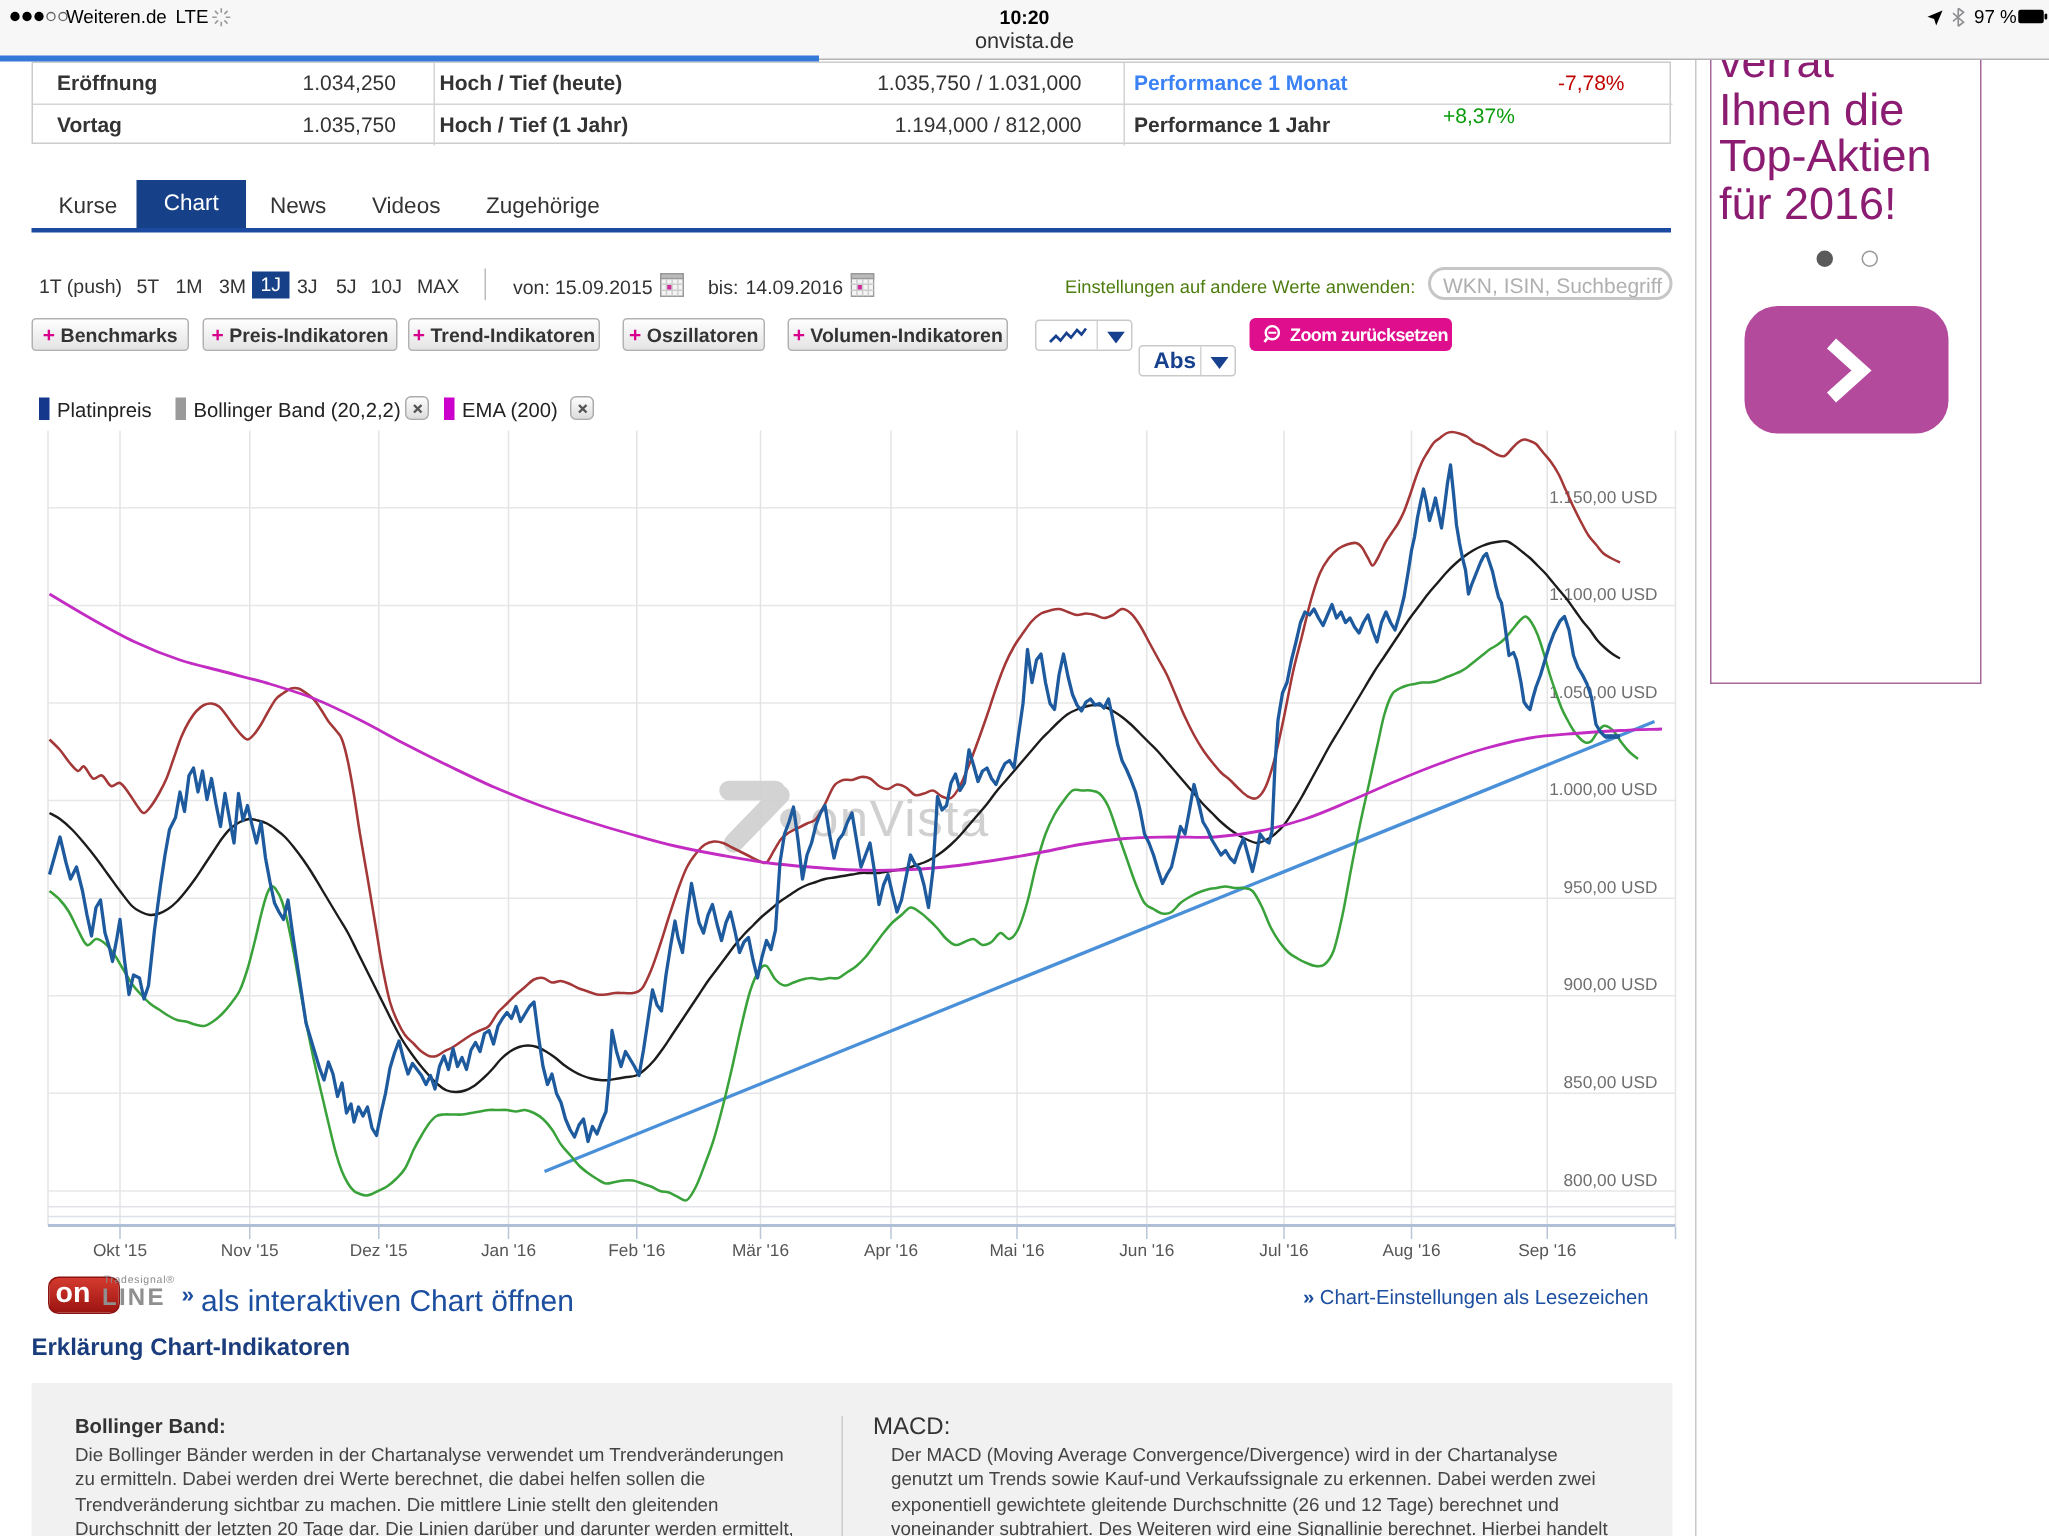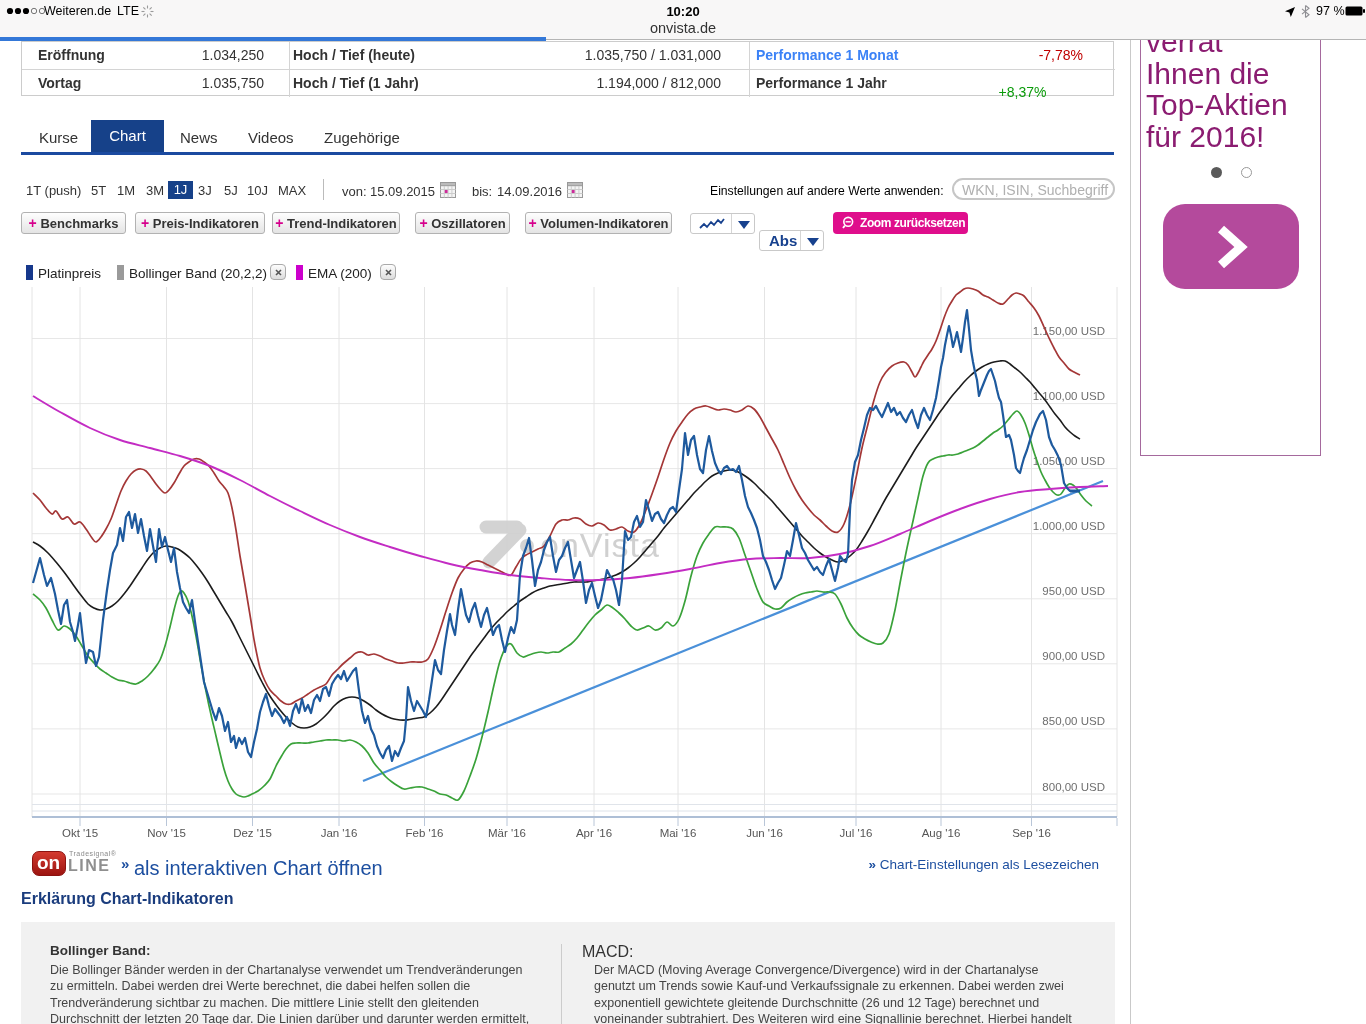--- a/index.html
+++ b/index.html
@@ -30,21 +30,21 @@
   <div class="abs" style="left:16px;top:33px;font-size:14px;font-weight:bold;color:#333">Vortag</div>
   <div class="abs" style="left:120px;top:5px;width:122px;font-size:14px;color:#333;text-align:right">1.034,250</div>
   <div class="abs" style="left:120px;top:33px;width:122px;font-size:14px;color:#333;text-align:right">1.035,750</div>
   <div class="abs" style="left:271px;top:5px;font-size:14px;font-weight:bold;color:#333">Hoch / Tief (heute)</div>
   <div class="abs" style="left:271px;top:33px;font-size:14px;font-weight:bold;color:#333">Hoch / Tief (1 Jahr)</div>
   <div class="abs" style="left:450px;top:5px;width:249px;font-size:14px;color:#333;text-align:right">1.035,750 / 1.031,000</div>
   <div class="abs" style="left:450px;top:33px;width:249px;font-size:14px;color:#333;text-align:right">1.194,000 / 812,000</div>
   <div class="abs" style="left:734px;top:5px;font-size:14px;font-weight:bold;color:#3b82f6">Performance 1 Monat</div>
   <div class="abs" style="left:734px;top:33px;font-size:14px;font-weight:bold;color:#333">Performance 1 Jahr</div>
   <div class="abs" style="left:940px;top:5px;width:121px;font-size:14px;color:#c00000;text-align:right">-7,78%</div>
-  <div class="abs" style="left:940px;top:42px;width:121px;font-size:14px;color:#0a9b0a;text-align:center">+8,37%</div>
+  <div class="abs" style="left:940px;top:27px;width:121px;font-size:14px;color:#0a9b0a;text-align:left">+8,37%</div>
 </div>
 
 <div class="abs" style="left:39px;top:129px;font-size:15px;color:#333">Kurse</div>
 <div class="abs" style="left:91px;top:120px;width:73px;height:32px;background:#164189;color:#fff;font-size:15px;text-align:center;line-height:32px">Chart</div>
 <div class="abs" style="left:180px;top:129px;font-size:15px;color:#333">News</div>
 <div class="abs" style="left:248px;top:129px;font-size:15px;color:#333">Videos</div>
 <div class="abs" style="left:324px;top:129px;font-size:15px;color:#333">Zugehörige</div>
 <div class="abs" style="left:21px;top:152px;width:1093px;height:2.5px;background:#1b4aa0"></div>
 
 <div class="abs" style="left:26px;top:183px;font-size:13px;color:#333">1T (push)</div>
@@ -78,21 +78,21 @@
 <rect x="0.5" y="0.5" width="15" height="3.2" fill="#bbb" stroke="#999"></rect>
 <g stroke="#ccc" stroke-width="1">
       <line x1="4.3" y1="4" x2="4.3" y2="15.5"></line>
       <line x1="8.1" y1="4" x2="8.1" y2="15.5"></line>
       <line x1="11.9" y1="4" x2="11.9" y2="15.5"></line>
       <line x1="0.5" y1="7.5" x2="15.5" y2="7.5"></line>
       <line x1="0.5" y1="11.5" x2="15.5" y2="11.5"></line>
     </g>
 <rect x="4.8" y="8" width="2.8" height="3" fill="#cc2a9a"></rect>
 </svg>
-<div class="abs" style="left:710px;top:184px;font-size:12.2px;color:#000000">Einstellungen auf andere Werte anwenden:</div>
+<div class="abs" style="left:710px;top:184px;font-size:12.2px;color:#4d7c0f">Einstellungen auf andere Werte anwenden:</div>
 <div class="abs" style="left:952px;top:178px;width:163px;height:22px;border:2px solid #c6c6c6;border-radius:11px;background:#fff">
   <div class="abs" style="left:8px;top:2px;font-size:14px;color:#b0b0b0">WKN, ISIN, Suchbegriff</div>
 </div>
 
 <div class="abs" style="left:21px;top:212px;width:105px;height:22px;border:1px solid #b2b2b2;border-radius:3px;background:linear-gradient(#fefefe,#e4e4e4);text-align:center;line-height:21px;font-size:13px;font-weight:bold;color:#333"><span style="color:#d6008c;font-size:14px">+</span> Benchmarks</div>
 <div class="abs" style="left:135px;top:212px;width:130px;height:22px;border:1px solid #b2b2b2;border-radius:3px;background:linear-gradient(#fefefe,#e4e4e4);text-align:center;line-height:21px;font-size:13px;font-weight:bold;color:#333"><span style="color:#d6008c;font-size:14px">+</span> Preis-Indikatoren</div>
 <div class="abs" style="left:272px;top:212px;width:128px;height:22px;border:1px solid #b2b2b2;border-radius:3px;background:linear-gradient(#fefefe,#e4e4e4);text-align:center;line-height:21px;font-size:13px;font-weight:bold;color:#333"><span style="color:#d6008c;font-size:14px">+</span> Trend-Indikatoren</div>
 <div class="abs" style="left:415px;top:212px;width:95px;height:22px;border:1px solid #b2b2b2;border-radius:3px;background:linear-gradient(#fefefe,#e4e4e4);text-align:center;line-height:21px;font-size:13px;font-weight:bold;color:#333"><span style="color:#d6008c;font-size:14px">+</span> Oszillatoren</div>
 <div class="abs" style="left:525px;top:212px;width:147px;height:22px;border:1px solid #b2b2b2;border-radius:3px;background:linear-gradient(#fefefe,#e4e4e4);text-align:center;line-height:21px;font-size:13px;font-weight:bold;color:#333"><span style="color:#d6008c;font-size:14px">+</span> Volumen-Indikatoren</div>
 
@@ -217,21 +217,21 @@
     </g>
 <line x1="363" y1="781" x2="1103" y2="481" stroke="#4a90d9" stroke-width="2.2"></line>
 <path d="M33.0,594.0C34.2,595.0 37.8,597.7 40.0,600.0C42.2,602.3 44.0,604.7 46.0,608.0C48.0,611.3 50.0,616.3 52.0,620.0C54.0,623.7 56.0,629.0 58.0,630.0C60.0,631.0 62.0,626.2 64.0,626.0C66.0,625.8 68.0,627.3 70.0,629.0C72.0,630.7 74.0,633.2 76.0,636.0C78.0,638.8 80.0,642.7 82.0,646.0C84.0,649.3 86.0,653.2 88.0,656.0C90.0,658.8 92.0,660.8 94.0,663.0C96.0,665.2 98.0,667.3 100.0,669.0C102.0,670.7 104.0,671.7 106.0,673.0C108.0,674.3 110.0,675.8 112.0,677.0C114.0,678.2 116.0,679.3 118.0,680.0C120.0,680.7 122.0,680.5 124.0,681.0C126.0,681.5 128.0,682.5 130.0,683.0C132.0,683.5 134.0,684.3 136.0,684.0C138.0,683.7 140.0,682.3 142.0,681.0C144.0,679.7 146.0,678.0 148.0,676.0C150.0,674.0 152.0,671.7 154.0,669.0C156.0,666.3 158.2,663.8 160.0,660.0C161.8,656.2 163.3,651.5 165.0,646.0C166.7,640.5 168.5,633.0 170.0,627.0C171.5,621.0 172.7,615.2 174.0,610.0C175.3,604.8 176.8,599.2 178.0,596.0C179.2,592.8 180.0,591.5 181.0,591.0C182.0,590.5 182.8,591.3 184.0,593.0C185.2,594.7 186.7,597.2 188.0,601.0C189.3,604.8 190.7,610.2 192.0,616.0C193.3,621.8 194.7,628.8 196.0,636.0C197.3,643.2 198.7,651.5 200.0,659.0C201.3,666.5 202.7,674.0 204.0,681.0C205.3,688.0 206.7,694.7 208.0,701.0C209.3,707.3 210.7,713.2 212.0,719.0C213.3,724.8 214.7,730.3 216.0,736.0C217.3,741.7 218.7,747.5 220.0,753.0C221.3,758.5 222.7,764.3 224.0,769.0C225.3,773.7 226.7,777.7 228.0,781.0C229.3,784.3 230.7,786.8 232.0,789.0C233.3,791.2 234.7,792.8 236.0,794.0C237.3,795.2 238.7,795.5 240.0,796.0C241.3,796.5 242.7,797.0 244.0,797.0C245.3,797.0 246.7,796.5 248.0,796.0C249.3,795.5 250.3,794.8 252.0,794.0C253.7,793.2 256.0,792.3 258.0,791.0C260.0,789.7 262.0,788.0 264.0,786.0C266.0,784.0 268.0,782.3 270.0,779.0C272.0,775.7 274.2,769.7 276.0,766.0C277.8,762.3 279.3,759.8 281.0,757.0C282.7,754.2 284.3,751.2 286.0,749.0C287.7,746.8 289.3,745.0 291.0,744.0C292.7,743.0 294.2,743.2 296.0,743.0C297.8,742.8 300.0,743.0 302.0,743.0C304.0,743.0 306.0,743.2 308.0,743.0C310.0,742.8 312.0,742.3 314.0,742.0C316.0,741.7 318.0,741.3 320.0,741.0C322.0,740.7 324.0,740.2 326.0,740.0C328.0,739.8 330.0,740.0 332.0,740.0C334.0,740.0 336.0,739.8 338.0,740.0C340.0,740.2 342.0,741.0 344.0,741.0C346.0,741.0 348.0,739.8 350.0,740.0C352.0,740.2 354.0,741.0 356.0,742.0C358.0,743.0 360.0,744.2 362.0,746.0C364.0,747.8 366.0,750.2 368.0,753.0C370.0,755.8 372.0,760.2 374.0,763.0C376.0,765.8 378.0,767.7 380.0,770.0C382.0,772.3 384.0,775.0 386.0,777.0C388.0,779.0 390.0,780.5 392.0,782.0C394.0,783.5 396.0,784.8 398.0,786.0C400.0,787.2 402.0,788.7 404.0,789.0C406.0,789.3 408.0,788.3 410.0,788.0C412.0,787.7 414.0,787.2 416.0,787.0C418.0,786.8 420.0,786.7 422.0,787.0C424.0,787.3 426.0,788.3 428.0,789.0C430.0,789.7 432.0,790.2 434.0,791.0C436.0,791.8 438.0,793.3 440.0,794.0C442.0,794.7 444.0,794.3 446.0,795.0C448.0,795.7 450.0,797.2 452.0,798.0C454.0,798.8 456.0,801.2 458.0,800.0C460.0,798.8 462.0,795.0 464.0,791.0C466.0,787.0 468.0,781.3 470.0,776.0C472.0,770.7 474.0,765.5 476.0,759.0C478.0,752.5 480.0,744.8 482.0,737.0C484.0,729.2 486.0,720.7 488.0,712.0C490.0,703.3 492.0,693.5 494.0,685.0C496.0,676.5 498.0,667.3 500.0,661.0C502.0,654.7 504.2,649.8 506.0,647.0C507.8,644.2 509.2,643.0 511.0,644.0C512.8,645.0 515.0,650.8 517.0,653.0C519.0,655.2 521.0,656.7 523.0,657.0C525.0,657.3 527.0,655.7 529.0,655.0C531.0,654.3 533.0,653.5 535.0,653.0C537.0,652.5 539.0,652.0 541.0,652.0C543.0,652.0 545.0,653.0 547.0,653.0C549.0,653.0 551.0,652.2 553.0,652.0C555.0,651.8 557.0,652.7 559.0,652.0C561.0,651.3 563.0,649.3 565.0,648.0C567.0,646.7 569.0,645.7 571.0,644.0C573.0,642.3 575.0,640.3 577.0,638.0C579.0,635.7 581.0,632.7 583.0,630.0C585.0,627.3 587.0,624.5 589.0,622.0C591.0,619.5 593.0,617.0 595.0,615.0C597.0,613.0 599.0,611.7 601.0,610.0C603.0,608.3 605.0,605.3 607.0,605.0C609.0,604.7 611.0,606.7 613.0,608.0C615.0,609.3 617.0,611.2 619.0,613.0C621.0,614.8 623.0,616.8 625.0,619.0C627.0,621.2 629.0,624.2 631.0,626.0C633.0,627.8 635.0,629.7 637.0,630.0C639.0,630.3 641.0,628.7 643.0,628.0C645.0,627.3 647.0,625.7 649.0,626.0C651.0,626.3 653.0,629.7 655.0,630.0C657.0,630.3 659.0,629.3 661.0,628.0C663.0,626.7 665.0,622.3 667.0,622.0C669.0,621.7 671.0,626.5 673.0,626.0C675.0,625.5 677.0,623.2 679.0,619.0C681.0,614.8 683.0,608.2 685.0,601.0C687.0,593.8 689.0,583.5 691.0,576.0C693.0,568.5 695.0,561.5 697.0,556.0C699.0,550.5 701.0,546.7 703.0,543.0C705.0,539.3 707.0,536.7 709.0,534.0C711.0,531.3 713.0,528.2 715.0,527.0C717.0,525.8 719.0,527.0 721.0,527.0C723.0,527.0 725.0,526.7 727.0,527.0C729.0,527.3 731.0,527.2 733.0,529.0C735.0,530.8 737.0,533.7 739.0,538.0C741.0,542.3 743.0,549.3 745.0,555.0C747.0,560.7 749.0,566.3 751.0,572.0C753.0,577.7 755.0,584.0 757.0,589.0C759.0,594.0 761.0,599.2 763.0,602.0C765.0,604.8 767.0,604.8 769.0,606.0C771.0,607.2 773.0,608.7 775.0,609.0C777.0,609.3 779.0,609.2 781.0,608.0C783.0,606.8 785.0,603.7 787.0,602.0C789.0,600.3 791.0,599.2 793.0,598.0C795.0,596.8 797.0,595.8 799.0,595.0C801.0,594.2 803.0,593.5 805.0,593.0C807.0,592.5 809.0,592.3 811.0,592.0C813.0,591.7 815.0,591.0 817.0,591.0C819.0,591.0 821.0,591.8 823.0,592.0C825.0,592.2 827.0,591.7 829.0,592.0C831.0,592.3 833.0,592.0 835.0,594.0C837.0,596.0 839.0,600.0 841.0,604.0C843.0,608.0 845.0,614.0 847.0,618.0C849.0,622.0 851.0,625.2 853.0,628.0C855.0,630.8 857.0,633.2 859.0,635.0C861.0,636.8 863.0,637.8 865.0,639.0C867.0,640.2 869.0,641.2 871.0,642.0C873.0,642.8 875.0,643.8 877.0,644.0C879.0,644.2 881.0,644.7 883.0,643.0C885.0,641.3 887.0,639.5 889.0,634.0C891.0,628.5 893.0,619.3 895.0,610.0C897.0,600.7 899.0,588.3 901.0,578.0C903.0,567.7 905.0,557.5 907.0,548.0C909.0,538.5 911.2,529.3 913.0,521.0C914.8,512.7 916.3,505.5 918.0,498.0C919.7,490.5 921.3,481.8 923.0,476.0C924.7,470.2 926.3,465.8 928.0,463.0C929.7,460.2 931.3,460.0 933.0,459.0C934.7,458.0 936.3,457.5 938.0,457.0C939.7,456.5 941.3,456.3 943.0,456.0C944.7,455.7 946.3,455.2 948.0,455.0C949.7,454.8 951.3,455.2 953.0,455.0C954.7,454.8 956.3,454.5 958.0,454.0C959.7,453.5 961.3,452.7 963.0,452.0C964.7,451.3 966.3,450.7 968.0,450.0C969.7,449.3 971.3,448.8 973.0,448.0C974.7,447.2 976.3,446.2 978.0,445.0C979.7,443.8 981.3,442.3 983.0,441.0C984.7,439.7 986.3,438.3 988.0,437.0C989.7,435.7 991.3,434.2 993.0,433.0C994.7,431.8 996.3,431.2 998.0,430.0C999.7,428.8 1001.3,427.7 1003.0,426.0C1004.7,424.3 1006.3,422.0 1008.0,420.0C1009.7,418.0 1011.5,415.5 1013.0,414.0C1014.5,412.5 1015.7,410.8 1017.0,411.0C1018.3,411.2 1019.7,413.0 1021.0,415.0C1022.3,417.0 1023.7,419.7 1025.0,423.0C1026.3,426.3 1027.7,430.7 1029.0,435.0C1030.3,439.3 1031.7,444.7 1033.0,449.0C1034.3,453.3 1035.7,457.2 1037.0,461.0C1038.3,464.8 1039.7,468.8 1041.0,472.0C1042.3,475.2 1043.7,477.5 1045.0,480.0C1046.3,482.5 1047.7,485.0 1049.0,487.0C1050.3,489.0 1051.7,490.7 1053.0,492.0C1054.3,493.3 1055.7,494.7 1057.0,495.0C1058.3,495.3 1059.7,495.2 1061.0,494.0C1062.3,492.8 1063.7,489.7 1065.0,488.0C1066.3,486.3 1067.7,484.5 1069.0,484.0C1070.3,483.5 1071.7,484.2 1073.0,485.0C1074.3,485.8 1075.7,487.3 1077.0,489.0C1078.3,490.7 1079.5,493.0 1081.0,495.0C1082.5,497.0 1084.2,499.2 1086.0,501.0C1087.8,502.8 1091.0,505.2 1092.0,506.0" fill="none" stroke="#3aa23a" stroke-width="1.7"></path>
 <path d="M33.0,493.0C34.2,494.2 37.8,497.5 40.0,500.0C42.2,502.5 44.0,505.7 46.0,508.0C48.0,510.3 50.3,513.5 52.0,514.0C53.7,514.5 54.3,510.2 56.0,511.0C57.7,511.8 60.0,518.0 62.0,519.0C64.0,520.0 66.0,516.2 68.0,517.0C70.0,517.8 72.0,523.2 74.0,524.0C76.0,524.8 78.0,521.2 80.0,522.0C82.0,522.8 84.0,526.3 86.0,529.0C88.0,531.7 90.3,535.8 92.0,538.0C93.7,540.2 94.5,542.2 96.0,542.0C97.5,541.8 99.3,539.2 101.0,537.0C102.7,534.8 104.3,532.0 106.0,529.0C107.7,526.0 109.3,523.0 111.0,519.0C112.7,515.0 114.3,509.7 116.0,505.0C117.7,500.3 119.3,495.0 121.0,491.0C122.7,487.0 124.3,483.8 126.0,481.0C127.7,478.2 129.3,475.8 131.0,474.0C132.7,472.2 134.3,470.8 136.0,470.0C137.7,469.2 139.3,468.8 141.0,469.0C142.7,469.2 144.3,469.7 146.0,471.0C147.7,472.3 149.3,474.8 151.0,477.0C152.7,479.2 154.3,481.8 156.0,484.0C157.7,486.2 159.5,488.5 161.0,490.0C162.5,491.5 163.7,493.0 165.0,493.0C166.3,493.0 167.5,491.7 169.0,490.0C170.5,488.3 172.3,485.7 174.0,483.0C175.7,480.3 177.3,476.8 179.0,474.0C180.7,471.2 182.3,468.0 184.0,466.0C185.7,464.0 187.3,463.2 189.0,462.0C190.7,460.8 192.3,459.5 194.0,459.0C195.7,458.5 197.3,458.5 199.0,459.0C200.7,459.5 202.3,460.8 204.0,462.0C205.7,463.2 207.3,464.2 209.0,466.0C210.7,467.8 212.3,470.5 214.0,473.0C215.7,475.5 217.3,478.7 219.0,481.0C220.7,483.3 222.5,485.0 224.0,487.0C225.5,489.0 226.7,489.5 228.0,493.0C229.3,496.5 230.7,501.8 232.0,508.0C233.3,514.2 234.7,522.0 236.0,530.0C237.3,538.0 238.5,546.8 240.0,556.0C241.5,565.2 243.3,575.2 245.0,585.0C246.7,594.8 248.3,605.0 250.0,615.0C251.7,625.0 253.3,636.2 255.0,645.0C256.7,653.8 258.3,662.0 260.0,668.0C261.7,674.0 263.3,677.3 265.0,681.0C266.7,684.7 268.2,687.5 270.0,690.0C271.8,692.5 274.2,694.2 276.0,696.0C277.8,697.8 279.3,699.7 281.0,701.0C282.7,702.3 284.3,703.5 286.0,704.0C287.7,704.5 289.3,704.5 291.0,704.0C292.7,703.5 294.2,702.0 296.0,701.0C297.8,700.0 300.0,699.2 302.0,698.0C304.0,696.8 306.0,695.3 308.0,694.0C310.0,692.7 312.0,691.2 314.0,690.0C316.0,688.8 318.0,688.0 320.0,687.0C322.0,686.0 324.0,686.0 326.0,684.0C328.0,682.0 330.0,677.5 332.0,675.0C334.0,672.5 336.0,671.0 338.0,669.0C340.0,667.0 342.0,664.8 344.0,663.0C346.0,661.2 348.0,659.7 350.0,658.0C352.0,656.3 354.0,654.0 356.0,653.0C358.0,652.0 360.0,651.7 362.0,652.0C364.0,652.3 366.0,654.7 368.0,655.0C370.0,655.3 372.0,653.8 374.0,654.0C376.0,654.2 378.0,655.2 380.0,656.0C382.0,656.8 384.0,658.2 386.0,659.0C388.0,659.8 390.0,660.3 392.0,661.0C394.0,661.7 396.0,662.7 398.0,663.0C400.0,663.3 402.0,663.2 404.0,663.0C406.0,662.8 408.0,662.2 410.0,662.0C412.0,661.8 414.0,662.0 416.0,662.0C418.0,662.0 420.0,662.5 422.0,662.0C424.0,661.5 426.0,661.5 428.0,659.0C430.0,656.5 432.0,651.8 434.0,647.0C436.0,642.2 438.0,636.0 440.0,630.0C442.0,624.0 444.0,617.2 446.0,611.0C448.0,604.8 450.0,598.5 452.0,593.0C454.0,587.5 456.0,582.0 458.0,578.0C460.0,574.0 462.0,571.5 464.0,569.0C466.0,566.5 468.0,564.3 470.0,563.0C472.0,561.7 474.0,561.2 476.0,561.0C478.0,560.8 480.0,561.3 482.0,562.0C484.0,562.7 486.0,564.0 488.0,565.0C490.0,566.0 492.0,567.0 494.0,568.0C496.0,569.0 498.0,570.0 500.0,571.0C502.0,572.0 504.2,573.3 506.0,574.0C507.8,574.7 509.3,576.2 511.0,575.0C512.7,573.8 514.3,569.7 516.0,567.0C517.7,564.3 519.3,561.0 521.0,559.0C522.7,557.0 524.2,556.2 526.0,555.0C527.8,553.8 530.0,553.0 532.0,552.0C534.0,551.0 536.0,550.0 538.0,549.0C540.0,548.0 542.0,548.2 544.0,546.0C546.0,543.8 548.0,539.7 550.0,536.0C552.0,532.3 554.0,526.7 556.0,524.0C558.0,521.3 560.0,520.7 562.0,520.0C564.0,519.3 566.0,520.3 568.0,520.0C570.0,519.7 572.0,518.2 574.0,518.0C576.0,517.8 578.0,518.0 580.0,519.0C582.0,520.0 584.0,522.8 586.0,524.0C588.0,525.2 590.0,526.2 592.0,526.0C594.0,525.8 596.0,523.2 598.0,523.0C600.0,522.8 602.0,523.8 604.0,525.0C606.0,526.2 608.0,529.3 610.0,530.0C612.0,530.7 614.0,529.5 616.0,529.0C618.0,528.5 620.0,526.7 622.0,527.0C624.0,527.3 626.0,530.2 628.0,531.0C630.0,531.8 632.0,533.2 634.0,532.0C636.0,530.8 638.0,527.7 640.0,524.0C642.0,520.3 644.0,515.0 646.0,510.0C648.0,505.0 650.0,499.5 652.0,494.0C654.0,488.5 656.0,482.8 658.0,477.0C660.0,471.2 662.0,464.7 664.0,459.0C666.0,453.3 668.0,447.7 670.0,443.0C672.0,438.3 674.0,434.5 676.0,431.0C678.0,427.5 680.0,424.8 682.0,422.0C684.0,419.2 686.0,416.2 688.0,414.0C690.0,411.8 692.0,410.2 694.0,409.0C696.0,407.8 698.0,407.5 700.0,407.0C702.0,406.5 704.0,405.8 706.0,406.0C708.0,406.2 710.0,407.3 712.0,408.0C714.0,408.7 716.0,409.8 718.0,410.0C720.0,410.2 722.0,409.0 724.0,409.0C726.0,409.0 728.0,409.5 730.0,410.0C732.0,410.5 734.0,412.0 736.0,412.0C738.0,412.0 740.0,411.0 742.0,410.0C744.0,409.0 746.0,406.2 748.0,406.0C750.0,405.8 752.0,407.2 754.0,409.0C756.0,410.8 758.0,413.8 760.0,417.0C762.0,420.2 764.0,424.3 766.0,428.0C768.0,431.7 770.0,435.3 772.0,439.0C774.0,442.7 776.0,445.8 778.0,450.0C780.0,454.2 782.0,459.3 784.0,464.0C786.0,468.7 788.0,473.7 790.0,478.0C792.0,482.3 794.0,486.3 796.0,490.0C798.0,493.7 800.0,497.0 802.0,500.0C804.0,503.0 806.0,505.5 808.0,508.0C810.0,510.5 812.0,513.0 814.0,515.0C816.0,517.0 818.0,518.2 820.0,520.0C822.0,521.8 824.0,524.2 826.0,526.0C828.0,527.8 830.0,530.0 832.0,531.0C834.0,532.0 836.0,533.2 838.0,532.0C840.0,530.8 842.0,528.5 844.0,524.0C846.0,519.5 848.0,512.7 850.0,505.0C852.0,497.3 854.0,487.5 856.0,478.0C858.0,468.5 860.0,457.0 862.0,448.0C864.0,439.0 866.0,432.0 868.0,424.0C870.0,416.0 872.0,407.0 874.0,400.0C876.0,393.0 878.0,386.7 880.0,382.0C882.0,377.3 884.0,374.7 886.0,372.0C888.0,369.3 890.0,367.5 892.0,366.0C894.0,364.5 896.0,363.7 898.0,363.0C900.0,362.3 902.3,361.7 904.0,362.0C905.7,362.3 906.7,363.3 908.0,365.0C909.3,366.7 910.8,370.0 912.0,372.0C913.2,374.0 914.0,376.8 915.0,377.0C916.0,377.2 917.0,374.7 918.0,373.0C919.0,371.3 920.0,369.0 921.0,367.0C922.0,365.0 922.8,363.0 924.0,361.0C925.2,359.0 926.7,357.0 928.0,355.0C929.3,353.0 930.7,351.3 932.0,349.0C933.3,346.7 934.7,344.2 936.0,341.0C937.3,337.8 938.7,333.8 940.0,330.0C941.3,326.2 942.7,321.7 944.0,318.0C945.3,314.3 946.7,310.8 948.0,308.0C949.3,305.2 950.7,303.2 952.0,301.0C953.3,298.8 954.7,296.5 956.0,295.0C957.3,293.5 958.7,293.0 960.0,292.0C961.3,291.0 962.7,289.7 964.0,289.0C965.3,288.3 966.5,288.0 968.0,288.0C969.5,288.0 971.3,288.5 973.0,289.0C974.7,289.5 976.3,290.0 978.0,291.0C979.7,292.0 981.3,294.0 983.0,295.0C984.7,296.0 986.3,296.2 988.0,297.0C989.7,297.8 991.3,299.0 993.0,300.0C994.7,301.0 996.3,302.3 998.0,303.0C999.7,303.7 1001.3,304.7 1003.0,304.0C1004.7,303.3 1006.5,300.5 1008.0,299.0C1009.5,297.5 1010.7,296.0 1012.0,295.0C1013.3,294.0 1014.7,293.2 1016.0,293.0C1017.3,292.8 1018.7,293.5 1020.0,294.0C1021.3,294.5 1022.5,294.7 1024.0,296.0C1025.5,297.3 1027.3,300.0 1029.0,302.0C1030.7,304.0 1032.3,305.7 1034.0,308.0C1035.7,310.3 1037.3,312.8 1039.0,316.0C1040.7,319.2 1042.3,323.3 1044.0,327.0C1045.7,330.7 1047.3,334.5 1049.0,338.0C1050.7,341.5 1052.3,344.8 1054.0,348.0C1055.7,351.2 1057.3,354.5 1059.0,357.0C1060.7,359.5 1062.3,361.0 1064.0,363.0C1065.7,365.0 1067.3,367.5 1069.0,369.0C1070.7,370.5 1072.2,371.0 1074.0,372.0C1075.8,373.0 1079.0,374.5 1080.0,375.0" fill="none" stroke="#a43737" stroke-width="1.7"></path>
 <path d="M33.0,542.0C34.2,542.7 37.5,544.2 40.0,546.0C42.5,547.8 45.3,550.3 48.0,553.0C50.7,555.7 53.3,558.8 56.0,562.0C58.7,565.2 61.3,568.5 64.0,572.0C66.7,575.5 69.3,579.3 72.0,583.0C74.7,586.7 77.3,590.5 80.0,594.0C82.7,597.5 85.7,601.7 88.0,604.0C90.3,606.3 92.0,607.0 94.0,608.0C96.0,609.0 98.0,609.8 100.0,610.0C102.0,610.2 104.0,609.7 106.0,609.0C108.0,608.3 110.0,607.3 112.0,606.0C114.0,604.7 116.0,603.0 118.0,601.0C120.0,599.0 122.0,596.5 124.0,594.0C126.0,591.5 128.0,588.8 130.0,586.0C132.0,583.2 134.0,580.0 136.0,577.0C138.0,574.0 140.0,571.0 142.0,568.0C144.0,565.0 146.0,561.7 148.0,559.0C150.0,556.3 152.0,553.8 154.0,552.0C156.0,550.2 158.0,549.0 160.0,548.0C162.0,547.0 164.0,546.2 166.0,546.0C168.0,545.8 170.0,546.5 172.0,547.0C174.0,547.5 176.0,548.0 178.0,549.0C180.0,550.0 182.0,551.5 184.0,553.0C186.0,554.5 188.0,556.0 190.0,558.0C192.0,560.0 194.0,562.5 196.0,565.0C198.0,567.5 200.0,570.2 202.0,573.0C204.0,575.8 206.0,578.8 208.0,582.0C210.0,585.2 212.0,588.7 214.0,592.0C216.0,595.3 218.0,598.7 220.0,602.0C222.0,605.3 224.0,608.7 226.0,612.0C228.0,615.3 230.0,618.3 232.0,622.0C234.0,625.7 236.0,630.0 238.0,634.0C240.0,638.0 242.0,642.0 244.0,646.0C246.0,650.0 248.0,654.0 250.0,658.0C252.0,662.0 254.0,666.0 256.0,670.0C258.0,674.0 260.0,678.2 262.0,682.0C264.0,685.8 266.0,689.7 268.0,693.0C270.0,696.3 272.0,699.2 274.0,702.0C276.0,704.8 278.0,707.5 280.0,710.0C282.0,712.5 284.0,714.8 286.0,717.0C288.0,719.2 290.0,721.3 292.0,723.0C294.0,724.7 296.0,726.2 298.0,727.0C300.0,727.8 302.0,728.0 304.0,728.0C306.0,728.0 308.0,727.7 310.0,727.0C312.0,726.3 314.0,725.3 316.0,724.0C318.0,722.7 320.0,720.8 322.0,719.0C324.0,717.2 326.0,715.2 328.0,713.0C330.0,710.8 332.0,708.0 334.0,706.0C336.0,704.0 338.0,702.3 340.0,701.0C342.0,699.7 344.0,698.7 346.0,698.0C348.0,697.3 350.0,697.0 352.0,697.0C354.0,697.0 356.0,697.3 358.0,698.0C360.0,698.7 362.0,699.8 364.0,701.0C366.0,702.2 368.0,703.5 370.0,705.0C372.0,706.5 374.0,708.5 376.0,710.0C378.0,711.5 380.0,712.8 382.0,714.0C384.0,715.2 386.0,716.2 388.0,717.0C390.0,717.8 392.0,718.5 394.0,719.0C396.0,719.5 398.0,719.8 400.0,720.0C402.0,720.2 404.0,720.2 406.0,720.0C408.0,719.8 410.0,719.3 412.0,719.0C414.0,718.7 416.0,718.3 418.0,718.0C420.0,717.7 422.0,717.8 424.0,717.0C426.0,716.2 428.0,714.7 430.0,713.0C432.0,711.3 434.0,709.3 436.0,707.0C438.0,704.7 440.0,701.8 442.0,699.0C444.0,696.2 446.0,693.0 448.0,690.0C450.0,687.0 452.0,684.0 454.0,681.0C456.0,678.0 458.0,675.0 460.0,672.0C462.0,669.0 464.0,666.0 466.0,663.0C468.0,660.0 470.0,656.8 472.0,654.0C474.0,651.2 476.0,648.7 478.0,646.0C480.0,643.3 482.0,640.7 484.0,638.0C486.0,635.3 488.0,632.5 490.0,630.0C492.0,627.5 494.0,625.2 496.0,623.0C498.0,620.8 500.0,619.0 502.0,617.0C504.0,615.0 506.0,612.8 508.0,611.0C510.0,609.2 512.0,607.7 514.0,606.0C516.0,604.3 518.0,602.5 520.0,601.0C522.0,599.5 524.0,598.3 526.0,597.0C528.0,595.7 530.0,594.2 532.0,593.0C534.0,591.8 536.0,590.8 538.0,590.0C540.0,589.2 542.0,588.7 544.0,588.0C546.0,587.3 548.0,586.5 550.0,586.0C552.0,585.5 554.0,585.3 556.0,585.0C558.0,584.7 560.0,584.3 562.0,584.0C564.0,583.7 566.0,583.3 568.0,583.0C570.0,582.7 572.0,582.2 574.0,582.0C576.0,581.8 578.0,582.0 580.0,582.0C582.0,582.0 584.0,582.2 586.0,582.0C588.0,581.8 590.0,581.3 592.0,581.0C594.0,580.7 596.0,580.3 598.0,580.0C600.0,579.7 602.0,579.5 604.0,579.0C606.0,578.5 608.0,577.7 610.0,577.0C612.0,576.3 614.0,575.8 616.0,575.0C618.0,574.2 620.0,573.2 622.0,572.0C624.0,570.8 626.0,569.5 628.0,568.0C630.0,566.5 632.0,564.8 634.0,563.0C636.0,561.2 638.0,559.2 640.0,557.0C642.0,554.8 644.0,552.3 646.0,550.0C648.0,547.7 650.0,545.3 652.0,543.0C654.0,540.7 656.0,538.5 658.0,536.0C660.0,533.5 662.0,530.5 664.0,528.0C666.0,525.5 668.0,523.3 670.0,521.0C672.0,518.7 674.0,516.3 676.0,514.0C678.0,511.7 680.0,509.3 682.0,507.0C684.0,504.7 686.0,502.3 688.0,500.0C690.0,497.7 692.0,495.2 694.0,493.0C696.0,490.8 698.0,489.0 700.0,487.0C702.0,485.0 704.0,482.8 706.0,481.0C708.0,479.2 710.0,477.3 712.0,476.0C714.0,474.7 716.0,473.8 718.0,473.0C720.0,472.2 722.0,471.5 724.0,471.0C726.0,470.5 728.0,470.0 730.0,470.0C732.0,470.0 734.0,470.3 736.0,471.0C738.0,471.7 740.0,472.8 742.0,474.0C744.0,475.2 746.0,476.5 748.0,478.0C750.0,479.5 752.0,481.2 754.0,483.0C756.0,484.8 758.0,487.0 760.0,489.0C762.0,491.0 764.0,493.0 766.0,495.0C768.0,497.0 770.0,498.8 772.0,501.0C774.0,503.2 776.0,505.7 778.0,508.0C780.0,510.3 782.0,512.7 784.0,515.0C786.0,517.3 788.0,519.7 790.0,522.0C792.0,524.3 794.0,526.7 796.0,529.0C798.0,531.3 800.0,533.8 802.0,536.0C804.0,538.2 806.0,540.0 808.0,542.0C810.0,544.0 812.0,546.2 814.0,548.0C816.0,549.8 818.0,551.5 820.0,553.0C822.0,554.5 824.0,555.8 826.0,557.0C828.0,558.2 830.0,559.2 832.0,560.0C834.0,560.8 836.0,562.0 838.0,562.0C840.0,562.0 842.0,561.0 844.0,560.0C846.0,559.0 848.0,557.7 850.0,556.0C852.0,554.3 854.0,552.5 856.0,550.0C858.0,547.5 860.0,544.2 862.0,541.0C864.0,537.8 866.0,534.5 868.0,531.0C870.0,527.5 872.0,523.7 874.0,520.0C876.0,516.3 878.0,512.7 880.0,509.0C882.0,505.3 884.0,501.5 886.0,498.0C888.0,494.5 890.0,491.3 892.0,488.0C894.0,484.7 896.0,481.3 898.0,478.0C900.0,474.7 902.0,471.3 904.0,468.0C906.0,464.7 908.0,461.3 910.0,458.0C912.0,454.7 914.0,451.2 916.0,448.0C918.0,444.8 920.0,442.0 922.0,439.0C924.0,436.0 926.0,433.0 928.0,430.0C930.0,427.0 932.0,424.0 934.0,421.0C936.0,418.0 938.0,414.8 940.0,412.0C942.0,409.2 944.0,406.7 946.0,404.0C948.0,401.3 950.0,398.5 952.0,396.0C954.0,393.5 956.0,391.3 958.0,389.0C960.0,386.7 962.0,384.2 964.0,382.0C966.0,379.8 968.0,377.8 970.0,376.0C972.0,374.2 974.0,372.5 976.0,371.0C978.0,369.5 980.0,368.2 982.0,367.0C984.0,365.8 986.0,364.8 988.0,364.0C990.0,363.2 992.0,362.5 994.0,362.0C996.0,361.5 998.2,361.2 1000.0,361.0C1001.8,360.8 1003.3,360.5 1005.0,361.0C1006.7,361.5 1008.3,362.8 1010.0,364.0C1011.7,365.2 1013.3,366.7 1015.0,368.0C1016.7,369.3 1018.3,370.5 1020.0,372.0C1021.7,373.5 1023.3,375.3 1025.0,377.0C1026.7,378.7 1028.3,380.2 1030.0,382.0C1031.7,383.8 1033.3,386.0 1035.0,388.0C1036.7,390.0 1038.3,392.0 1040.0,394.0C1041.7,396.0 1043.3,397.8 1045.0,400.0C1046.7,402.2 1048.3,404.7 1050.0,407.0C1051.7,409.3 1053.3,411.8 1055.0,414.0C1056.7,416.2 1058.3,417.8 1060.0,420.0C1061.7,422.2 1063.3,425.0 1065.0,427.0C1066.7,429.0 1068.3,430.5 1070.0,432.0C1071.7,433.5 1073.3,434.8 1075.0,436.0C1076.7,437.2 1079.2,438.5 1080.0,439.0" fill="none" stroke="#1c1c1c" stroke-width="1.6"></path>
 <path d="M33.0,396.0C37.5,398.7 50.5,406.7 60.0,412.0C69.5,417.3 80.0,423.3 90.0,428.0C100.0,432.7 110.0,436.7 120.0,440.0C130.0,443.3 140.0,445.3 150.0,448.0C160.0,450.7 170.0,453.0 180.0,456.0C190.0,459.0 200.0,462.0 210.0,466.0C220.0,470.0 230.0,475.0 240.0,480.0C250.0,485.0 260.0,490.8 270.0,496.0C280.0,501.2 290.0,506.2 300.0,511.0C310.0,515.8 320.0,520.7 330.0,525.0C340.0,529.3 350.0,533.3 360.0,537.0C370.0,540.7 380.0,543.8 390.0,547.0C400.0,550.2 410.0,553.2 420.0,556.0C430.0,558.8 440.0,561.7 450.0,564.0C460.0,566.3 470.0,568.2 480.0,570.0C490.0,571.8 500.0,573.7 510.0,575.0C520.0,576.3 530.0,577.2 540.0,578.0C550.0,578.8 560.0,579.7 570.0,580.0C580.0,580.3 590.0,580.3 600.0,580.0C610.0,579.7 620.0,579.0 630.0,578.0C640.0,577.0 650.0,575.5 660.0,574.0C670.0,572.5 680.0,570.8 690.0,569.0C700.0,567.2 710.0,564.7 720.0,563.0C730.0,561.3 740.0,559.8 750.0,559.0C760.0,558.2 770.0,558.2 780.0,558.0C790.0,557.8 800.0,558.7 810.0,558.0C820.0,557.3 830.0,556.0 840.0,554.0C850.0,552.0 860.0,549.3 870.0,546.0C880.0,542.7 890.0,538.2 900.0,534.0C910.0,529.8 920.0,525.2 930.0,521.0C940.0,516.8 950.0,512.7 960.0,509.0C970.0,505.3 980.0,501.8 990.0,499.0C1000.0,496.2 1010.0,493.7 1020.0,492.0C1030.0,490.3 1040.0,489.8 1050.0,489.0C1060.0,488.2 1070.3,487.5 1080.0,487.0C1089.7,486.5 1103.3,486.2 1108.0,486.0" fill="none" stroke="#c32cc3" stroke-width="1.9"></path>
 <path d="M33.0,583.0L40.0,558.0L44.0,575.0L47.0,586.0L51.0,578.0L55.0,594.0L58.0,610.0L61.0,624.0L64.0,605.0L67.0,600.0L70.0,622.0L73.0,632.0L75.0,641.0L78.0,625.0L80.0,613.0L83.0,640.0L86.0,663.0L89.0,650.0L93.0,652.0L96.0,666.0L99.0,657.0L103.0,620.0L107.0,590.0L110.0,570.0L113.0,553.0L117.0,545.0L120.0,528.0L123.0,541.0L126.0,517.0L129.0,512.0L132.0,528.0L135.0,514.0L138.0,533.0L141.0,519.0L144.0,536.0L147.0,551.0L150.0,529.0L153.0,546.0L156.0,562.0L159.0,529.0L162.0,547.0L165.0,537.0L168.0,550.0L171.0,562.0L174.0,548.0L177.0,572.0L180.0,588.0L183.0,602.0L186.0,608.0L189.0,613.0L192.0,600.0L195.0,622.0L198.0,642.0L201.0,662.0L204.0,682.0L207.0,692.0L210.0,702.0L213.0,712.0L216.0,720.0L219.0,708.0L222.0,716.0L225.0,731.0L228.0,722.0L231.0,742.0L234.0,736.0L236.0,748.0L239.0,738.0L242.0,744.0L245.0,738.0L248.0,752.0L251.0,757.0L254.0,742.0L257.0,729.0L260.0,712.0L263.0,702.0L266.0,694.0L269.0,706.0L272.0,716.0L275.0,709.0L278.0,713.0L281.0,717.0L284.0,723.0L287.0,717.0L290.0,726.0L293.0,711.0L296.0,704.0L299.0,713.0L302.0,699.0L305.0,711.0L308.0,705.0L311.0,713.0L314.0,700.0L317.0,695.0L320.0,701.0L323.0,689.0L326.0,687.0L329.0,696.0L332.0,684.0L335.0,679.0L338.0,675.0L341.0,679.0L344.0,671.0L347.0,681.0L350.0,676.0L353.0,671.0L356.0,668.0L359.0,691.0L362.0,711.0L365.0,723.0L368.0,716.0L371.0,729.0L374.0,735.0L377.0,746.0L380.0,753.0L383.0,758.0L386.0,750.0L389.0,746.0L392.0,761.0L395.0,751.0L398.0,756.0L401.0,748.0L404.0,741.0L406.0,720.0L408.0,687.0L411.0,701.0L414.0,711.0L417.0,701.0L420.0,706.0L423.0,711.0L426.0,717.0L429.0,700.0L432.0,680.0L435.0,660.0L438.0,670.0L441.0,674.0L444.0,650.0L447.0,631.0L450.0,614.0L452.0,625.0L455.0,635.0L458.0,610.0L461.0,589.0L464.0,605.0L466.0,615.0L469.0,622.0L472.0,610.0L475.0,603.0L478.0,616.0L481.0,627.0L484.0,615.0L487.0,608.0L490.0,621.0L493.0,635.0L496.0,628.0L499.0,625.0L502.0,640.0L505.0,652.0L508.0,638.0L511.0,627.0L514.0,633.0L517.0,620.0L520.0,575.0L523.0,556.0L526.0,548.0L529.0,538.0L532.0,560.0L535.0,586.0L538.0,570.0L541.0,562.0L544.0,550.0L547.0,542.0L550.0,537.0L553.0,556.0L556.0,572.0L559.0,560.0L562.0,556.0L565.0,548.0L568.0,542.0L571.0,560.0L574.0,578.0L577.0,570.0L580.0,562.0L583.0,581.0L586.0,603.0L589.0,590.0L592.0,583.0L595.0,596.0L598.0,608.0L601.0,600.0L604.0,585.0L607.0,570.0L610.0,576.0L613.0,579.0L616.0,590.0L619.0,605.0L622.0,580.0L625.0,531.0L628.0,540.0L631.0,537.0L634.0,522.0L637.0,516.0L640.0,527.0L643.0,522.0L646.0,500.0L649.0,510.0L652.0,521.0L655.0,514.0L658.0,512.0L661.0,519.0L664.0,523.0L667.0,515.0L670.0,509.0L673.0,507.0L676.0,512.0L679.0,490.0L682.0,469.0L685.0,433.0L688.0,455.0L691.0,440.0L694.0,436.0L697.0,455.0L700.0,469.0L703.0,473.0L706.0,450.0L709.0,436.0L712.0,451.0L715.0,463.0L718.0,470.0L721.0,474.0L724.0,468.0L727.0,466.0L730.0,470.0L733.0,469.0L736.0,472.0L739.0,466.0L742.0,480.0L745.0,496.0L748.0,507.0L751.0,513.0L754.0,520.0L757.0,528.0L760.0,540.0L763.0,556.0L766.0,562.0L769.0,570.0L772.0,580.0L775.0,589.0L778.0,583.0L781.0,578.0L784.0,565.0L787.0,551.0L790.0,556.0L793.0,540.0L796.0,523.0L799.0,535.0L802.0,548.0L805.0,553.0L808.0,560.0L811.0,565.0L814.0,570.0L817.0,567.0L820.0,572.0L823.0,575.0L826.0,566.0L829.0,559.0L832.0,570.0L835.0,581.0L838.0,568.0L840.0,556.0L843.0,560.0L846.0,562.0L848.0,554.0L850.0,510.0L852.0,480.0L855.0,462.0L858.0,455.0L861.0,440.0L864.0,428.0L867.0,415.0L870.0,408.0L873.0,410.0L876.0,406.0L879.0,412.0L882.0,417.0L885.0,410.0L888.0,403.0L891.0,412.0L894.0,408.0L897.0,415.0L900.0,412.0L903.0,418.0L906.0,422.0L909.0,415.0L912.0,410.0L915.0,420.0L918.0,428.0L921.0,415.0L924.0,408.0L927.0,415.0L930.0,420.0L933.0,410.0L936.0,398.0L939.0,380.0L941.0,367.0L943.0,358.0L945.0,345.0L947.0,335.0L949.0,326.0L951.0,335.0L953.0,347.0L955.0,340.0L957.0,332.0L959.0,342.0L961.0,352.0L963.0,338.0L965.0,322.0L967.0,310.0L969.0,329.0L971.0,350.0L973.0,362.0L975.0,372.0L977.0,380.0L979.0,396.0L981.0,390.0L983.0,385.0L985.0,380.0L987.0,375.0L989.0,371.0L991.0,369.0L993.0,375.0L995.0,381.0L997.0,390.0L999.0,398.0L1001.0,402.0L1003.0,415.0L1006.0,437.0L1009.0,435.0L1011.0,440.0L1014.0,455.0L1016.0,468.0L1018.0,471.0L1020.0,473.0L1022.0,465.0L1024.0,458.0L1027.0,450.0L1030.0,440.0L1033.0,430.0L1036.0,422.0L1040.0,414.0L1043.0,411.0L1046.0,420.0L1049.0,437.0L1052.0,445.0L1055.0,450.0L1058.0,456.0L1061.0,465.0L1064.0,483.0L1067.0,488.0L1070.0,491.0L1078.0,491.0" fill="none" stroke="#1e5a9e" stroke-width="2.2" stroke-linejoin="round"></path>
 <line x1="1070" y1="491" x2="1080" y2="491" stroke="#1e5a9e" stroke-width="3"></line>
   </svg>
 
-<div class="abs" style="left:32px;top:851px;width:34px;height:25px;border-radius:7px;background:linear-gradient(#d43a2f,#9c1410);border:1px solid #8c1210">
+<div class="abs" style="left:32px;top:851px;width:48px;height:25px;border-radius:7px;background:linear-gradient(#d43a2f,#9c1410);border:1px solid #8c1210">
   <div class="abs" style="left:4px;top:0px;font-size:19px;font-weight:bold;color:#fff">on</div>
 </div>
 <div class="abs" style="left:69px;top:850px;font-size:7px;color:#8a8a8a;letter-spacing:0.5px">Tradesignal®</div>
 <div class="abs" style="left:68px;top:857px;font-size:16px;font-weight:bold;color:#8f8f8f;letter-spacing:1.5px">LINE</div>
 <div class="abs" style="left:121px;top:855px;font-size:15px;font-weight:bold;color:#1d4fa0">»</div>
 <div class="abs" style="left:134px;top:857px;font-size:20px;color:#1d4fa0">als interaktiven Chart öffnen</div>
 <div class="abs" style="left:799px;top:857px;width:300px;font-size:13.5px;color:#1d4fa0;text-align:right"><b>»</b> Chart-Einstellungen als Lesezeichen</div>
 
 <div class="abs" style="left:21px;top:890px;font-size:16px;font-weight:bold;color:#1a3c7d">Erklärung Chart-Indikatoren</div>
 <div class="abs" style="left:21px;top:922px;width:1094px;height:102px;background:#f1f1f1">

